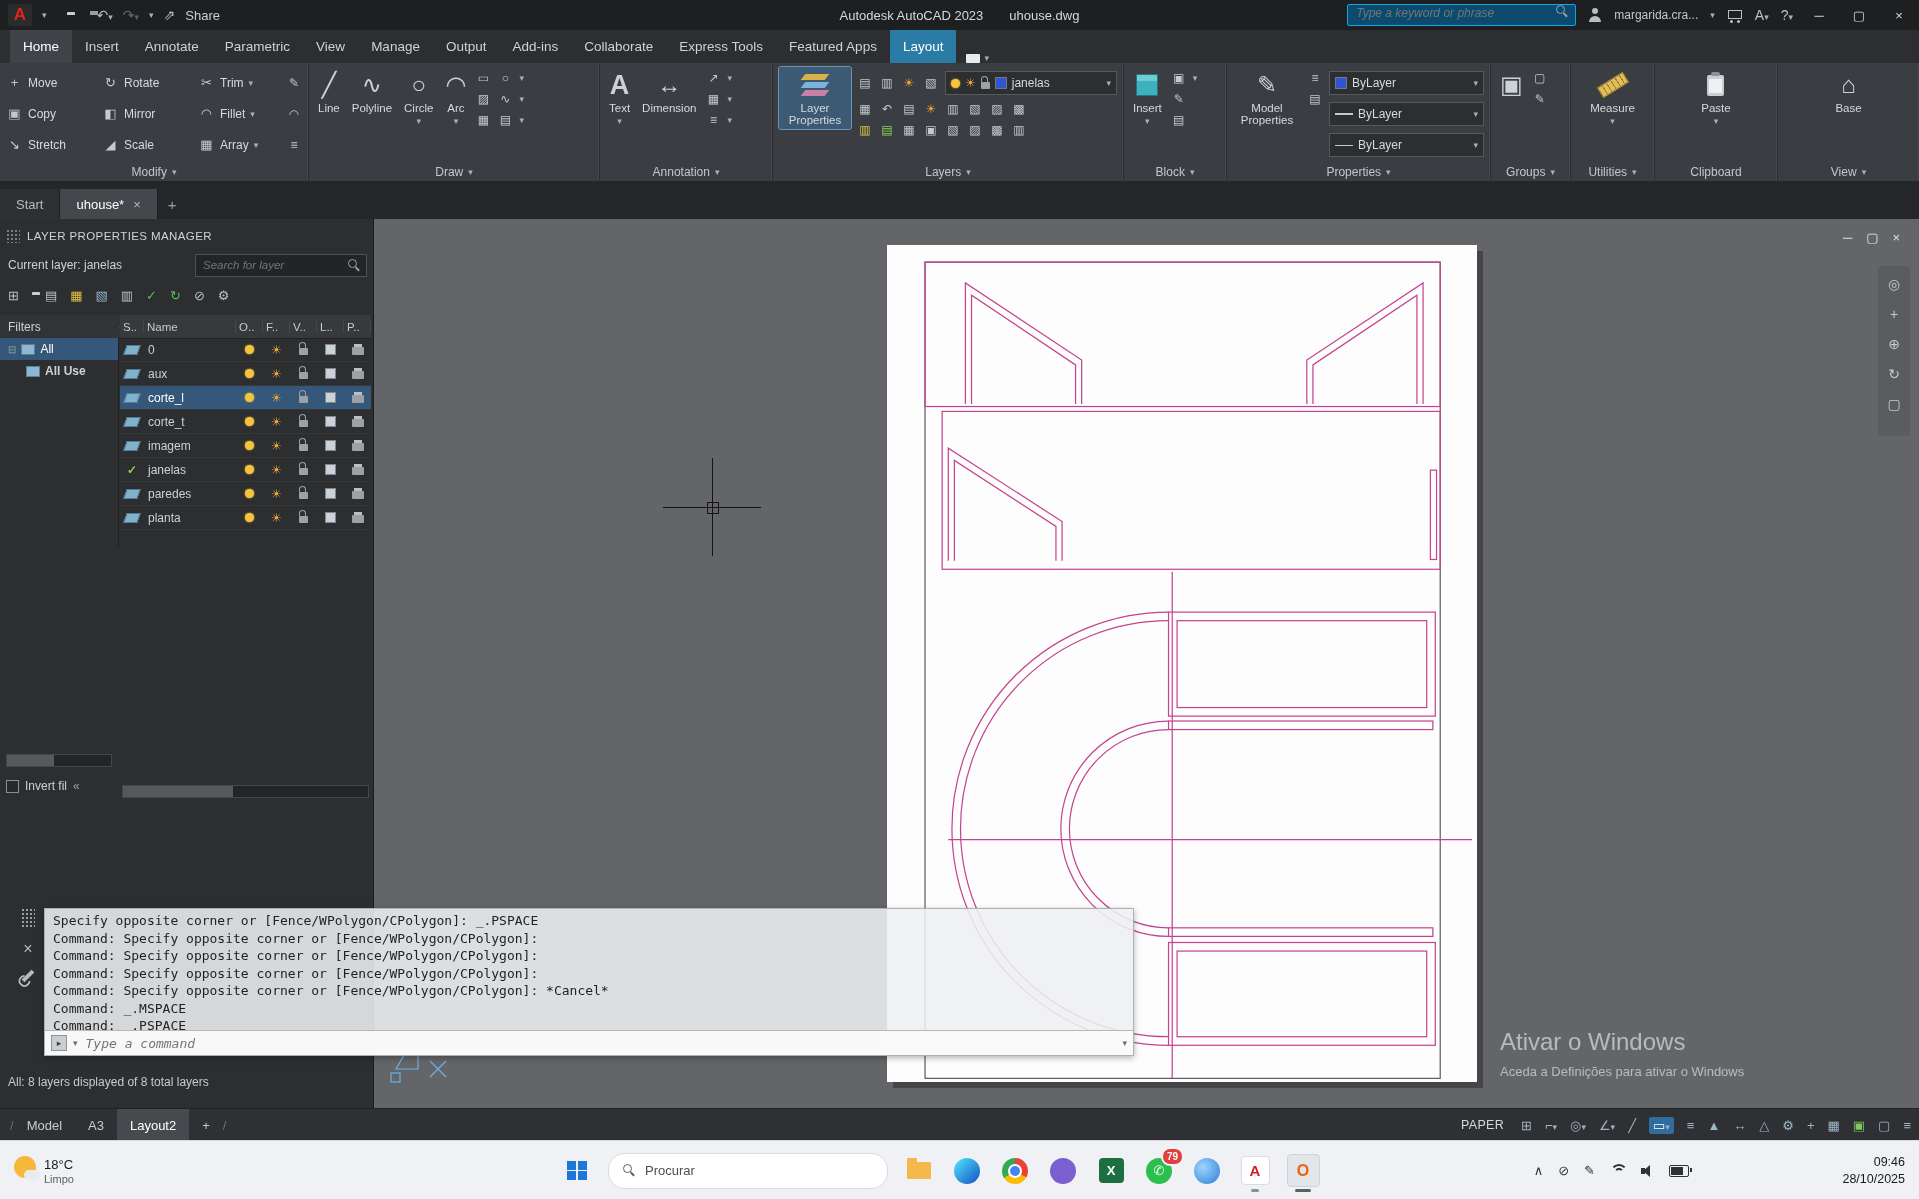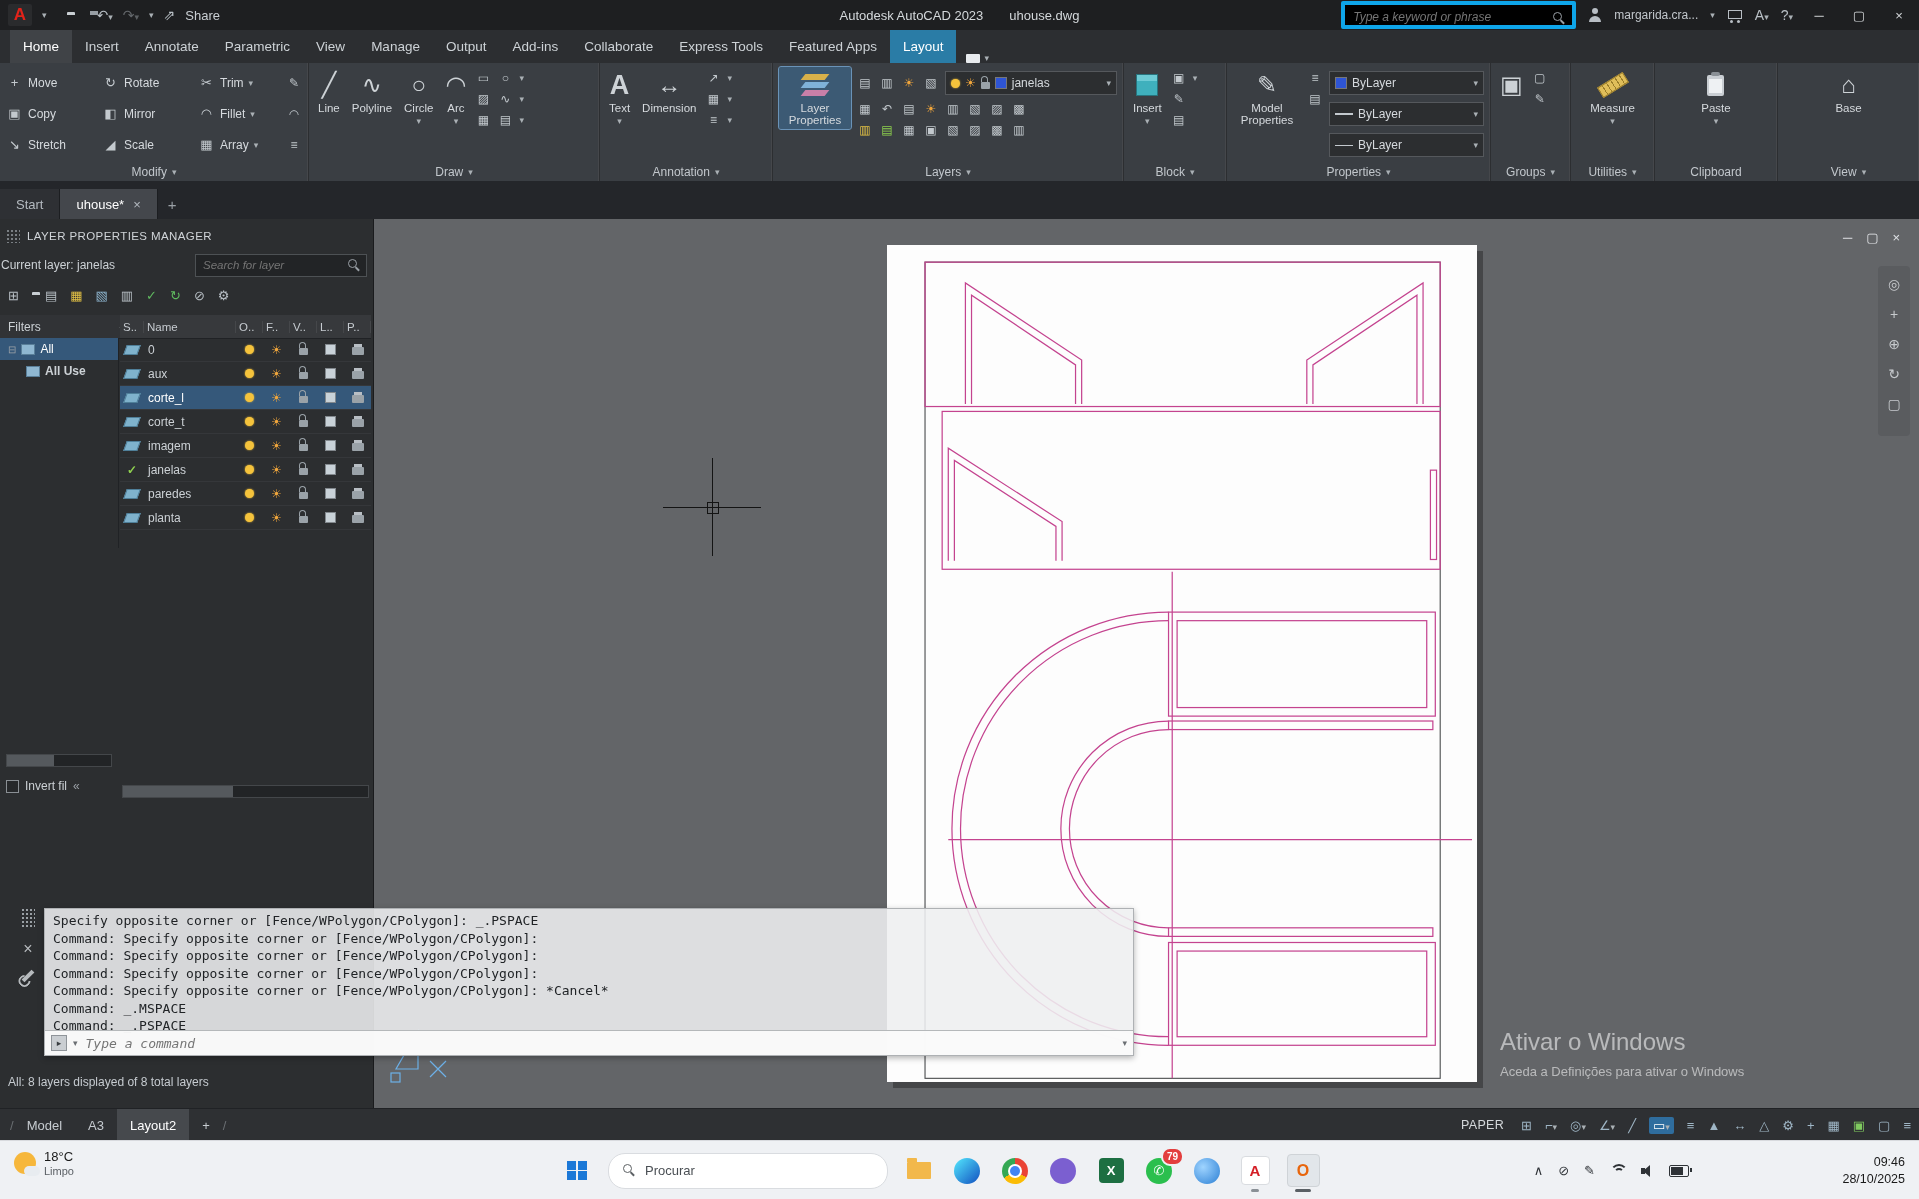--- a/index.html
+++ b/index.html
@@ -5,21 +5,21 @@
   html,body{margin:0;padding:0;background:#111;font-family:"Liberation Sans",sans-serif;}
   #root{position:relative;width:1919px;height:1199px;overflow:hidden;background:#636568;user-select:none;}
   .abs{position:absolute;}
   
   #titlebar{position:absolute;top:0;left:0;width:1919px;height:30px;background:#1e1f21;color:#c9ced3;display:flex;align-items:center;font-size:13px;}
   .tb-left{display:flex;align-items:center;gap:10px;padding-left:8px;}
   .tb-ico{color:#b9c0c6;font-size:14px;line-height:1;cursor:default;}
   .logoA{color:#e2231a;font-weight:800;font-size:17px;background:#2a2b2d;width:24px;height:22px;display:flex;align-items:center;justify-content:center;border-radius:2px;}
   .tb-center{position:absolute;left:0;right:0;top:0;height:30px;display:flex;align-items:center;justify-content:center;gap:26px;pointer-events:none;color:#d4d8db;}
   .tb-right{position:absolute;right:0;top:0;height:30px;display:flex;align-items:center;gap:12px;padding-right:6px;}
-  .tb-search{width:215px;height:20px;background:#000000;border:4px solid #0ea5e9;border-radius:2px;display:flex;align-items:flex-end;padding:0 6px;gap:6px;}
+  .tb-search{width:215px;height:20px;background:#0c4a6e;border:1px solid #0ea5e9;border-radius:2px;display:flex;align-items:flex-start;padding:0 6px;gap:6px;}
   .tb-search input{flex:1;background:transparent;border:none;outline:none;color:#9aa0a6;font-style:italic;font-size:12px;font-family:"Liberation Sans",sans-serif;}
   .drop{font-size:9px;color:#aab0b5;}
   .winbtn{width:28px;height:30px;display:flex;align-items:center;justify-content:center;color:#d5d8db;font-size:13px;}
   .sheet{width:11px;height:14px;background:#dfe3e6;clip-path:polygon(0 0,70% 0,100% 30%,100% 100%,0 100%);}
   .folder{width:18px;height:12px;background:#c9ced3;border-radius:1px;position:relative;}
   .folder:before{content:"";position:absolute;top:-3px;left:0;width:8px;height:3px;background:#c9ced3;border-radius:1px 1px 0 0;}
   .folder.yellow{background:#f2b84b;width:24px;height:17px;}
   .folder.yellow:before{background:#f2b84b;width:10px;height:4px;top:-4px;}
   .disk{width:13px;height:13px;background:#b8bec4;clip-path:polygon(0 0,75% 0,100% 25%,100% 100%,0 100%);position:relative;}
   .printer-ico{width:14px;height:9px;background:#b8bec4;border-radius:1px;position:relative;margin-top:4px;}
@@ -68,21 +68,21 @@
   
   #file-tabs{position:absolute;top:181px;left:0;width:1919px;height:38px;background:#24262a;display:flex;align-items:flex-end;color:#b4bac0;font-size:13px;}
   .ftab{height:30px;display:flex;align-items:center;padding:0 16px;gap:9px;background:#2e3034;border-right:1px solid #1c1e21;}
   .ftab.activef{background:#44474c;color:#fff;}
   .fplus{margin-left:10px;margin-bottom:6px;color:#9aa0a6;font-size:15px;}
   
   #palette{position:absolute;top:219px;left:0;width:373px;height:889px;background:#2c2e30;border-right:1px solid #1a1b1d;color:#ccd1d5;font-size:12px;}
   .pal-header{position:absolute;top:6px;left:6px;right:6px;height:22px;display:flex;align-items:center;gap:7px;}
   .grip{width:14px;height:14px;background:radial-gradient(#7a7f84 1px,transparent 1.2px);background-size:4px 4px;}
   .pal-title{font-size:11.5px;letter-spacing:.4px;color:#d0d4d8;}
-  .pal-current{position:absolute;top:34px;left:1px;right:6px;height:24px;display:flex;align-items:center;justify-content:space-between;}
+  .pal-current{position:absolute;top:34px;left:8px;right:6px;height:24px;display:flex;align-items:center;justify-content:space-between;}
   .pal-search{width:160px;height:21px;background:#222426;border:1px solid #4d5154;display:flex;align-items:center;padding:0 5px;gap:5px;}
   .pal-search input{flex:1;background:transparent;border:none;outline:none;color:#9aa0a6;font-style:italic;font-size:11.5px;font-family:"Liberation Sans",sans-serif;width:100px;}
   .pal-tools{position:absolute;top:64px;left:8px;right:8px;height:24px;display:flex;align-items:center;gap:13px;}
   .pal-tools span{color:#b9c0c6;font-size:13px;}
   .pal-tools span.green{color:#5fb85f;}
   .pal-filters-head{position:absolute;top:96px;left:0;width:118px;height:23px;display:flex;align-items:center;justify-content:space-between;padding:0 8px;background:#313336;border-bottom:1px solid #202225;}
   .chev{color:#9aa0a6;font-size:12px;}
   .pal-cols{position:absolute;top:96px;left:120px;right:2px;height:23px;display:grid;grid-template-columns:24px 92px 27px 27px 27px 27px 27px;align-items:center;background:#37393c;border-bottom:1px solid #202225;}
   .pal-cols span{border-right:1px solid #45474a;padding-left:3px;font-size:11.5px;color:#c6cbd0;overflow:hidden;white-space:nowrap;}
   .pal-tree{position:absolute;top:119px;left:0;width:118px;bottom:560px;border-right:1px solid #202225;}
@@ -132,21 +132,21 @@
   .lsep{color:#6a6e72;}
   .status-icons{position:absolute;right:8px;top:0;height:32px;display:flex;align-items:center;gap:13px;}
   .sico{color:#9fb6c6;font-size:13px;}
   .sico.hl{background:#2f6d9e;color:#fff;padding:1px 4px;border-radius:2px;}
   .paper-lbl{color:#d4d8db;font-size:12.5px;letter-spacing:.3px;margin-right:4px;}
   
   #taskbar{position:absolute;top:1140px;left:0;width:1919px;height:59px;background:#eff1f4;border-top:1px solid #d8dade;color:#222;}
   .tk-weather{position:absolute;left:14px;top:8px;display:flex;align-items:center;gap:8px;}
   .sunball{width:22px;height:22px;border-radius:50%;background:#f6b73c;position:relative;}
   .sunball:after{content:"";position:absolute;right:-4px;bottom:-2px;width:16px;height:10px;border-radius:8px;background:#e8ecf0;}
-  .tk-temp{font-size:13px;color:#1a1a1a;line-height:1.25;}
+  .tk-temp{font-size:13px;color:#1a1a1a;line-height:1.25;margin-top:8px;}
   .tk-desc{font-size:11px;color:#5a5f64;text-align:center;}
   .tk-center{position:absolute;left:560px;top:0;height:59px;display:flex;align-items:center;gap:14px;}
   .winlogo{display:grid;grid-template-columns:9px 9px;gap:1.5px;}
   .winlogo i{width:9px;height:9px;background:#1b78d7;}
   .tk-search{width:250px;height:34px;background:#fff;border:1px solid #d9dce0;border-radius:17px;display:flex;align-items:center;gap:9px;padding:0 14px;color:#4a4f54;font-size:13px;}
   .tkapp{position:relative;width:34px;height:44px;display:flex;align-items:center;justify-content:center;}
   .chrome{position:relative;width:26px;height:26px;border-radius:50%;background:conic-gradient(#ea4335 0 33%,#fbbc05 0 66%,#34a853 0 100%);}
   .chrome:before{content:"";position:absolute;inset:6px;border-radius:50%;background:#fff;}
   .chrome:after{content:"";position:absolute;inset:8px;border-radius:50%;background:#4285f4;}
   .edge{width:26px;height:26px;border-radius:50%;background:linear-gradient(135deg,#4ad2f5 15%,#1b66c9 85%);}

